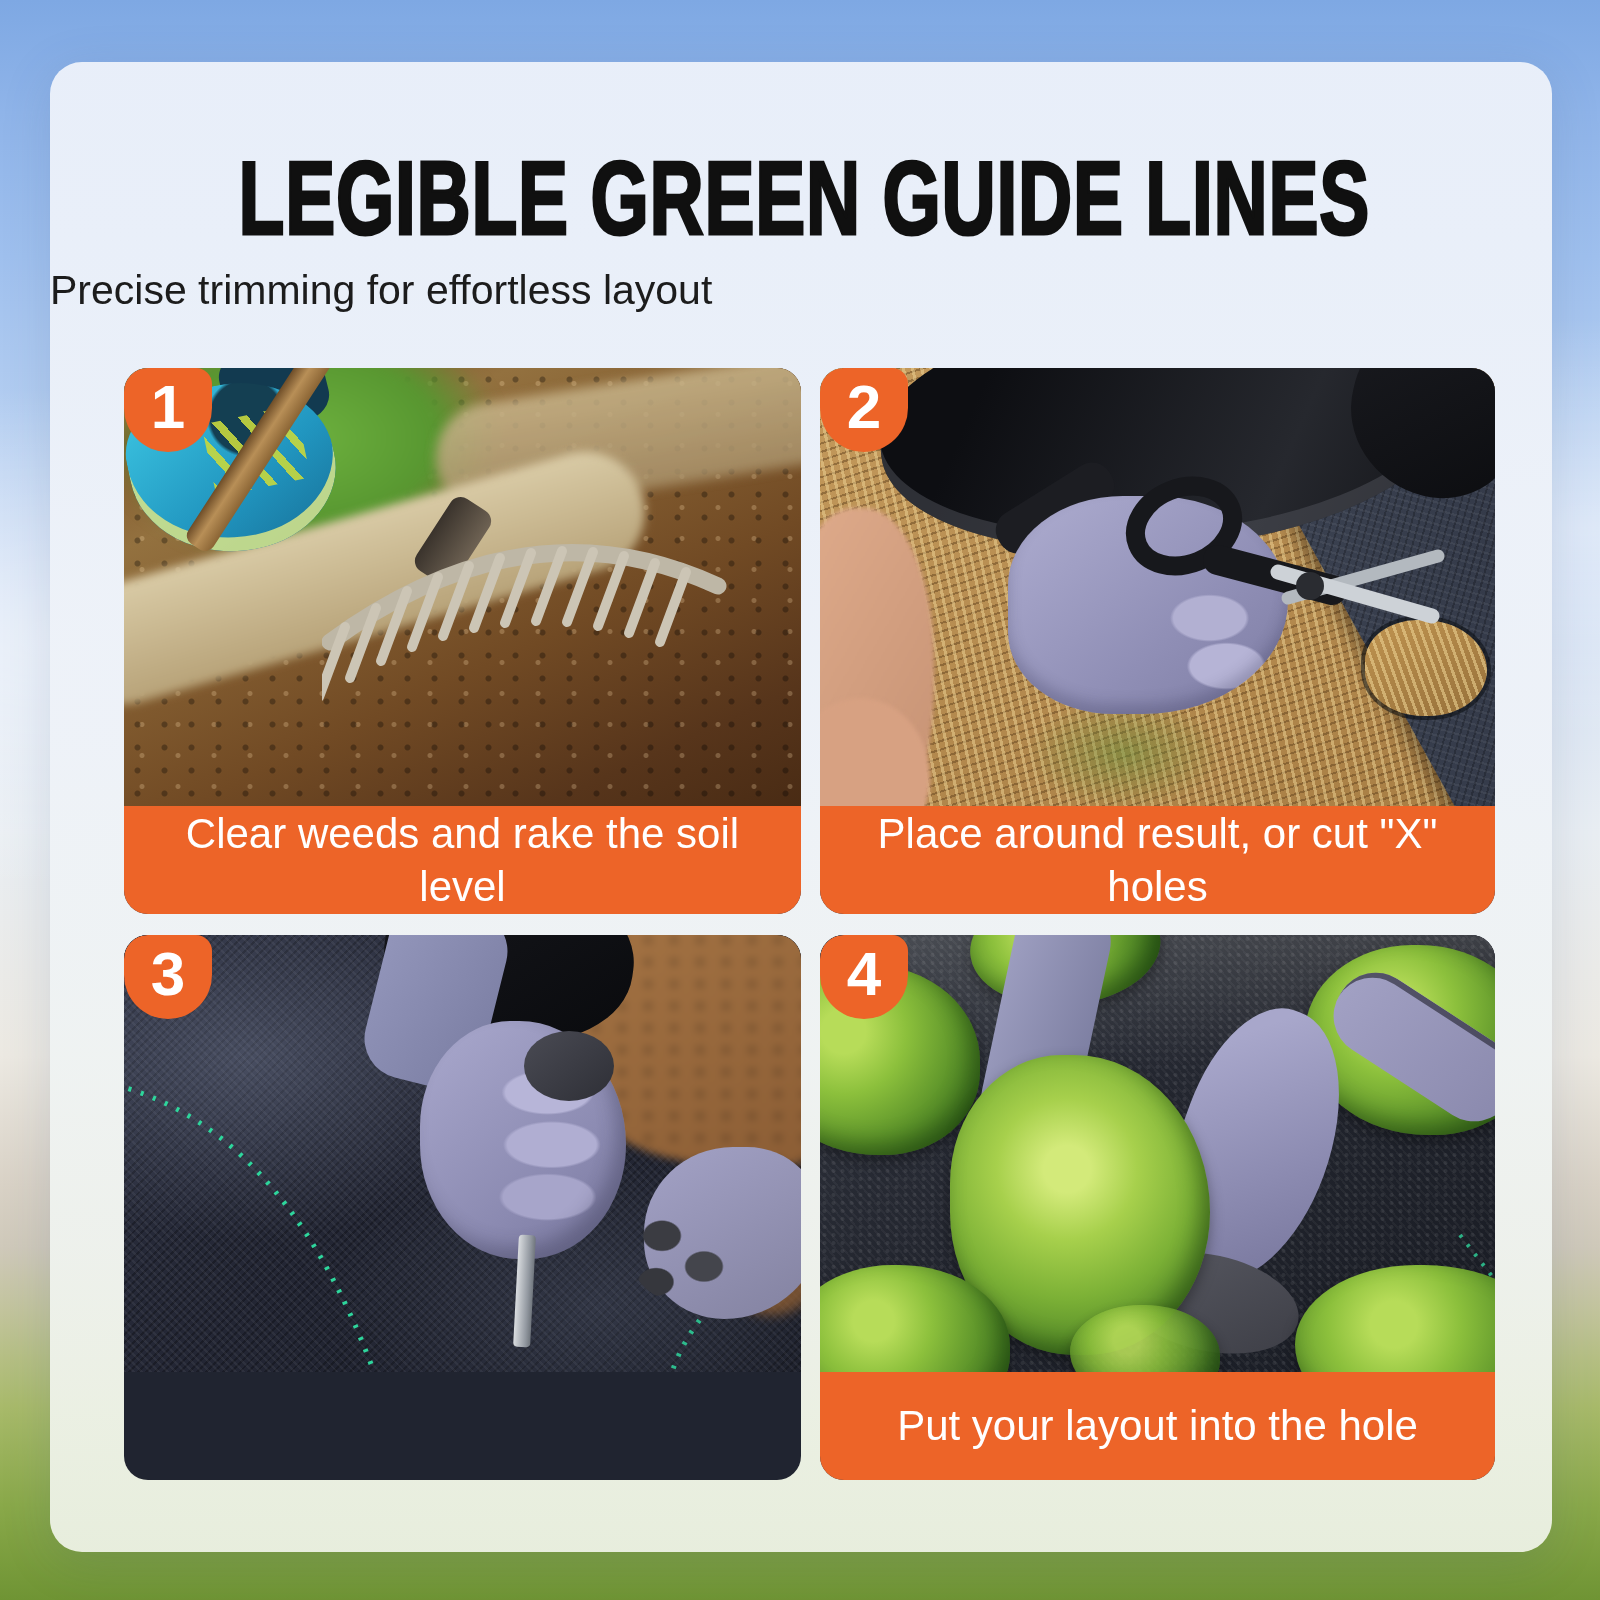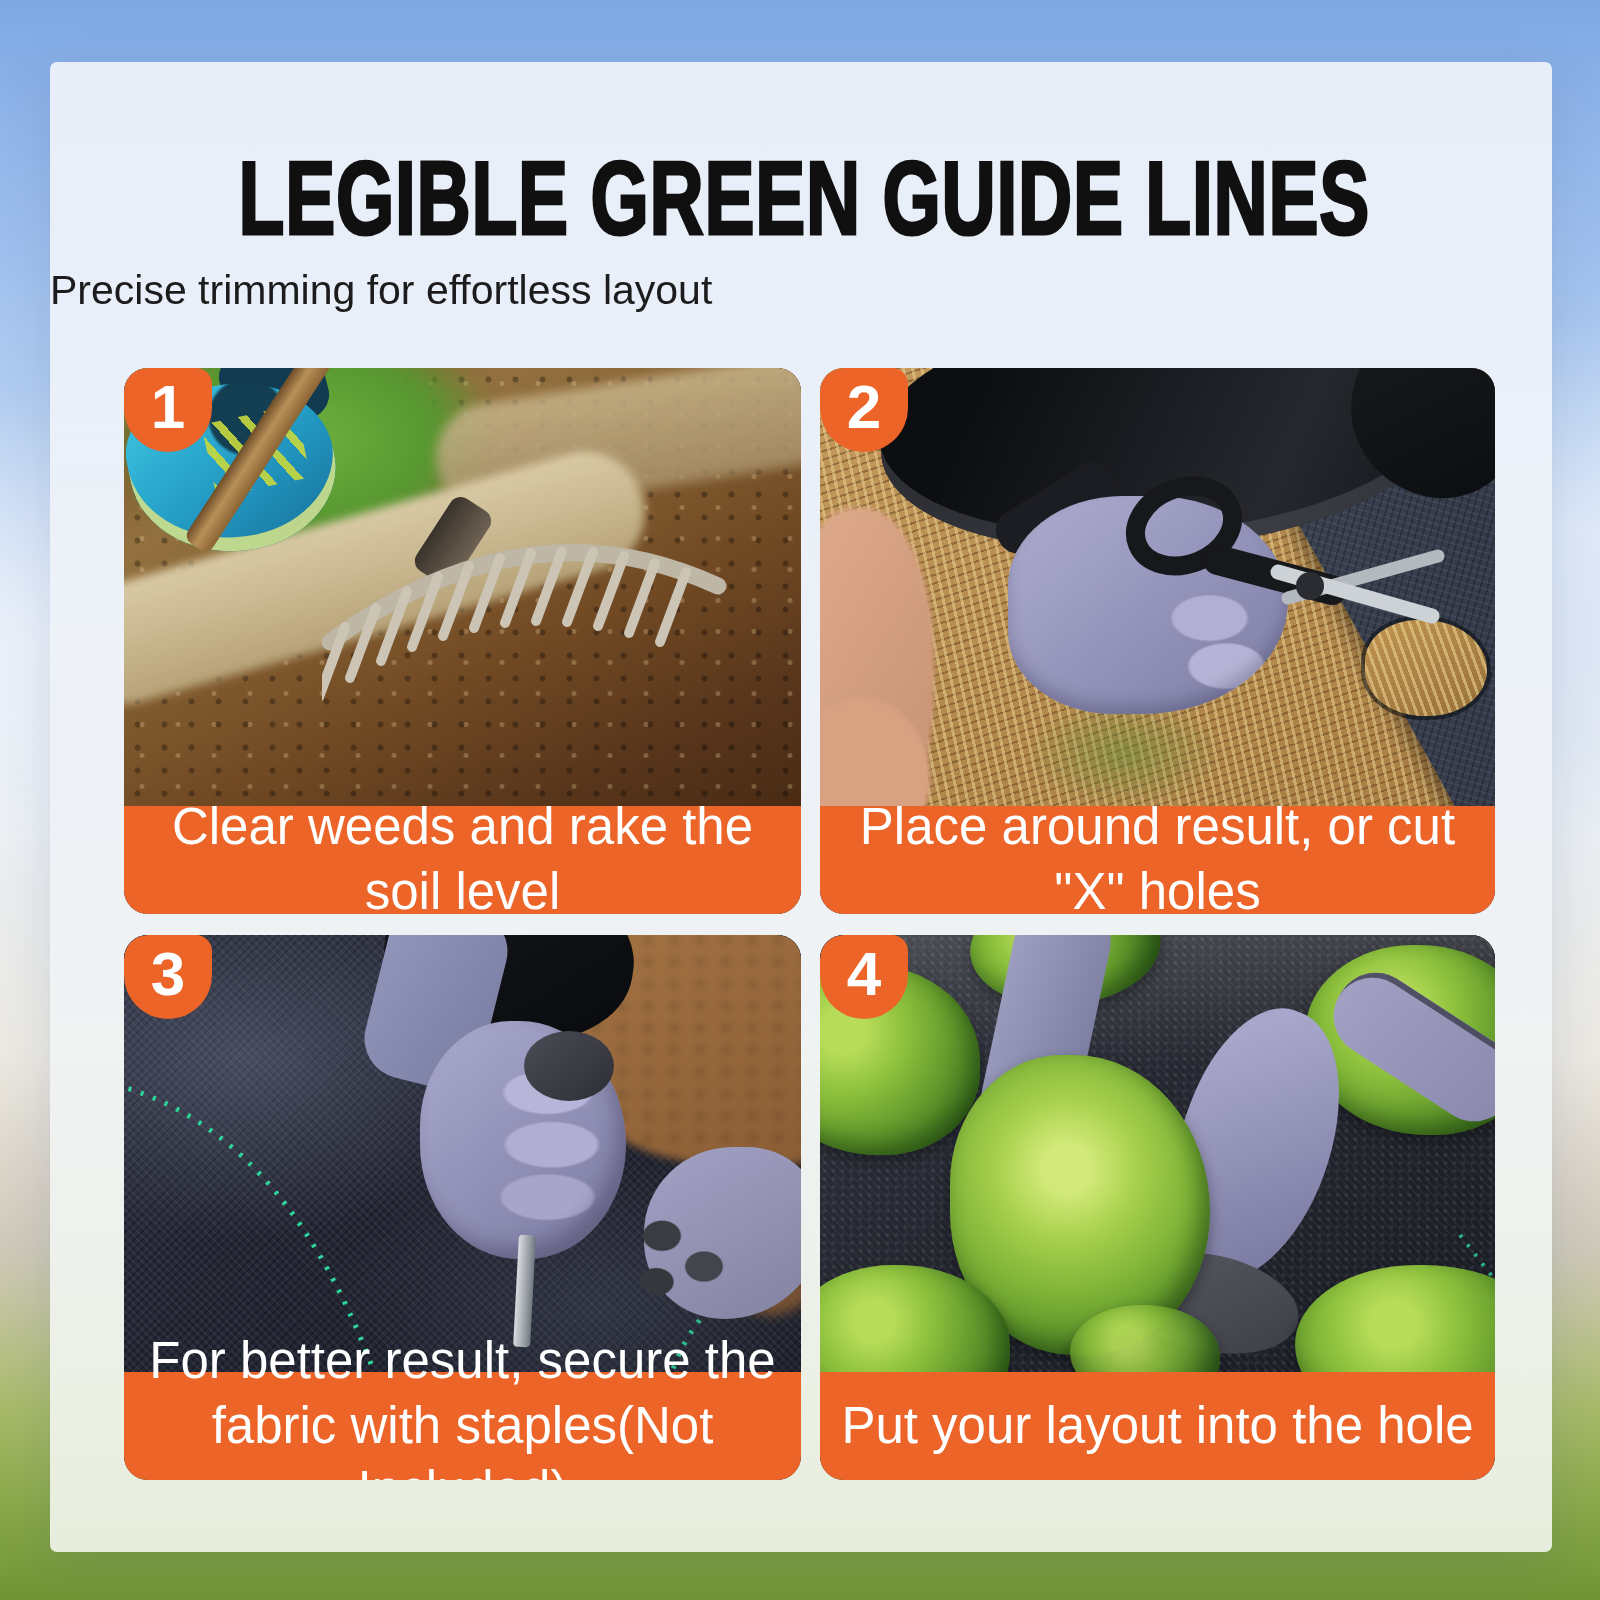--- a/index.html
+++ b/index.html
@@ -16,21 +16,21 @@
     background:
       radial-gradient(240px 110px at 3% 60%, rgba(168,60,26,.55), transparent 70%),
       radial-gradient(300px 130px at 11% 70%, rgba(150,85,40,.4), transparent 72%),
       radial-gradient(500px 220px at 88% 80%, rgba(225,235,120,.65), transparent 75%),
       radial-gradient(420px 180px at 65% 95%, rgba(70,110,25,.55), transparent 75%),
       radial-gradient(420px 160px at 18% 98%, rgba(45,85,18,.6), transparent 72%),
       linear-gradient(180deg, rgba(236,240,234,0) 0%, rgba(223,229,203,.55) 18%, #c8d594 36%, #a9c25e 52%, #8cb03f 66%, #71992c 80%, #577f20 92%, #4a711c 100%);
   }
   .panel{
     position:absolute;left:50px;top:62px;width:1502px;height:1490px;
-    border-radius:7px;
+    border-radius:32px;
     background:linear-gradient(180deg, rgba(236,241,250,.96) 0%, rgba(238,242,248,.94) 45%, rgba(240,244,240,.92) 80%, rgba(243,246,238,.9) 100%);
     box-shadow:0 10px 50px rgba(60,85,130,.16);
   }
   .title-wrap{position:absolute;top:84px;left:0;width:100%;text-align:center;white-space:nowrap;}
   .title{
     display:inline-block;font-weight:bold;font-size:100px;line-height:1.04;color:#101010;
     transform:scale(.75,1.04);transform-origin:50% 50%;
     -webkit-text-stroke:3px #101010;letter-spacing:1px;
   }
   .subtitle-wrap{position:absolute;top:200px;left:0;width:100%;}
@@ -39,21 +39,21 @@
   .t1{left:74px;top:306px;width:677px;height:546px;}
   .t2{left:770px;top:306px;width:675px;height:546px;}
   .t3{left:74px;top:873px;width:677px;height:545px;}
   .t4{left:770px;top:873px;width:675px;height:545px;}
   .photo{position:absolute;left:0;top:0;right:0;height:calc(100% - 108px);overflow:hidden;}
   .photo>*{position:absolute;}
   .caption{
     position:absolute;left:0;right:0;bottom:0;height:108px;
     background:var(--accent,#ED6428);
     display:flex;align-items:center;justify-content:center;text-align:center;
-    color:#fff;font-size:51px;line-height:1.27;white-space:pre-line;padding:0 20px;box-sizing:border-box;
+    color:#fff;font-size:42px;line-height:1.27;white-space:pre-line;padding:0 20px;box-sizing:border-box;
   }
   .badge{
     position:absolute;left:0;top:0;width:88px;height:84px;z-index:5;
     background:var(--accent,#ED6428);
     border-radius:24px 16px 44px 44px;
     display:flex;align-items:center;justify-content:center;
   }
   .badge span{color:#fff;font-weight:bold;font-size:62px;line-height:1;padding-bottom:6px;}
 
   
@@ -283,24 +283,20 @@
       <div class="p3-sleeve"></div>
       <div class="p3-fist"></div>
       <div class="p3-thumb"></div>
       <div class="p3-stake"></div>
       <div class="p3-glove2"></div>
       <div class="p3-tips"></div>
     </div>
     <div class="badge">
       <span>3</span>
     </div>
-    <div class="caption">
-      <span>For better result, secure the
-fabric with staples(Not Included)</span>
-    </div>
   </div>
 
   <div class="tile t4">
     <div class="photo p4">
       <svg class="p4-line" width="675" height="437" viewBox="0 0 675 437">
         <path d="M 90 165 L 330 235" fill="none" stroke="#2ED69C" stroke-width="4" stroke-dasharray="3 9" opacity=".8"></path>
         <path d="M 640 300 L 675 345" fill="none" stroke="#2ED69C" stroke-width="4" stroke-dasharray="3 9" opacity=".8"></path>
         <path d="M 0 90 L 60 110" fill="none" stroke="#2ED69C" stroke-width="4" stroke-dasharray="3 9" opacity=".6"></path>
       </svg>
       <div class="plant p4-pl1"></div>

